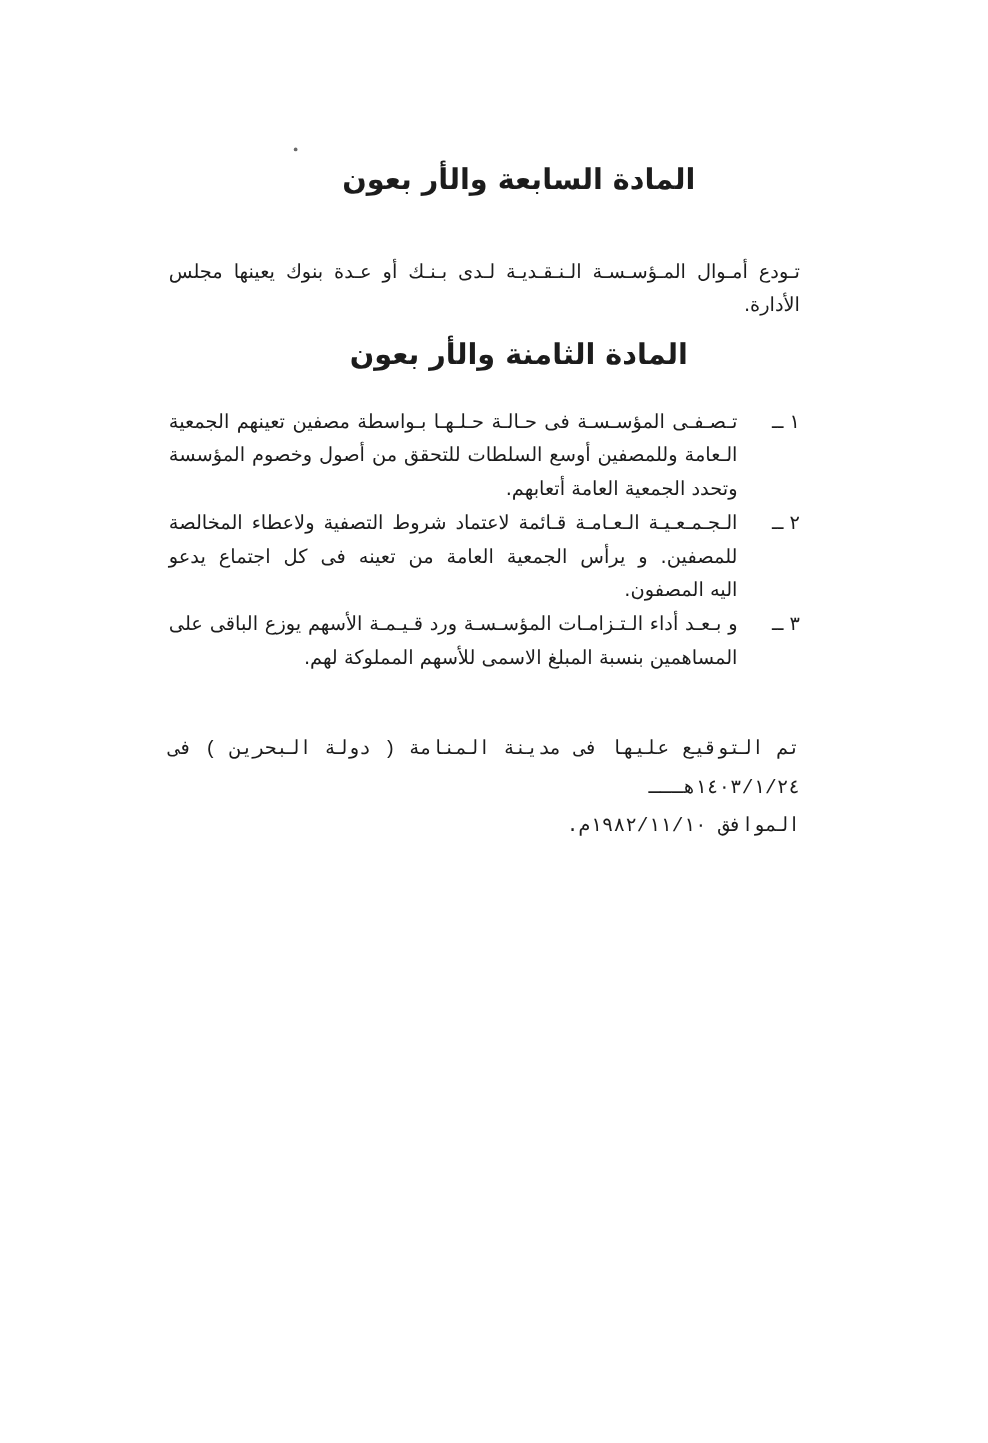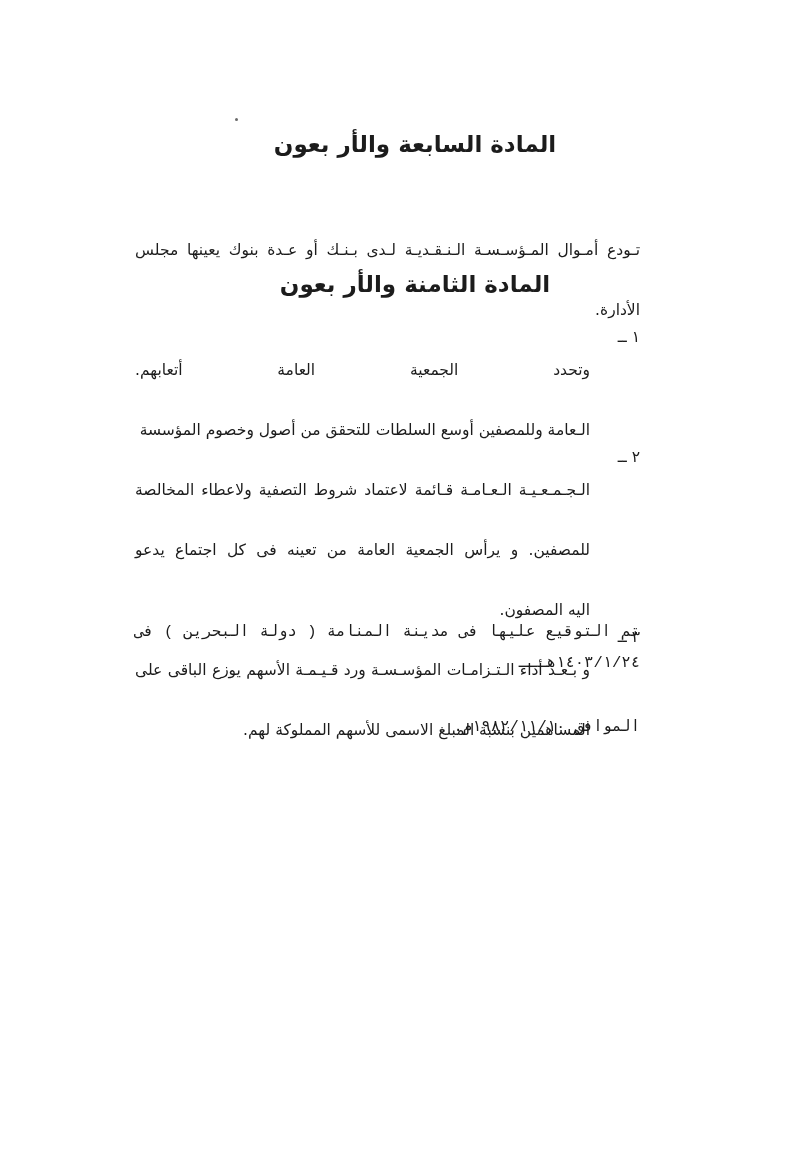--- a/index.html
+++ b/index.html
@@ -39,21 +39,20 @@
     width: 505px;
     font-size: 15.5px;
     line-height: 27px;
   }
   .para-47 { top: 204px; }
   .list-48 { top: 324px; }
   .closing { top: 584px; line-height: 31px; font-family: Liberation Mono, monospace; }
   .tline {
     text-align: justify;
     text-align-last: justify;
-    margin-top: 33px;
   }
   .lines .tline:last-child {
     text-align: right;
     text-align-last: right;
   }
   .item { display: flex; }
   .marker {
     width: 50px;
     flex: 0 0 50px;
     white-space: nowrap;
@@ -83,22 +82,23 @@
       <div class="tline">تـودع أمـوال المـؤسـسـة الـنـقـديـة لـدى بـنـك أو عـدة بنوك يعينها مجلس</div>
       <div class="tline">الأدارة.</div>
     </div>
 
   <div class="heading h-48">المادة الثامنة والأر بعون</div>
 
   <div class="textblock list-48">
     <div class="item">
       <span class="marker">١ ــ</span>
       <span class="itext lines">
+          <div class="tline">تـصـفـى المؤسـسـة فى حـالـة حـلـهـا بـواسطة مصفين تعينهم الجمعية</div>
+          <div class="tline">الـعامة وللمصفين أوسع السلطات للتحقق من أصول وخصوم المؤسسة</div>
           <div class="tline">وتحدد الجمعية العامة أتعابهم.</div>
-          <div class="tline">الـعامة وللمصفين أوسع السلطات للتحقق من أصول وخصوم المؤسسة</div>
         </span>
     </div>
     <div class="item">
       <span class="marker">٢ ــ</span>
       <span class="itext lines">
           <div class="tline">الـجـمـعـيـة الـعـامـة قـائمة لاعتماد شروط التصفية ولاعطاء المخالصة</div>
           <div class="tline">للمصفين. و يرأس الجمعية العامة من تعينه فى كل اجتماع يدعو</div>
           <div class="tline">اليه المصفون.</div>
         </span>
     </div>

